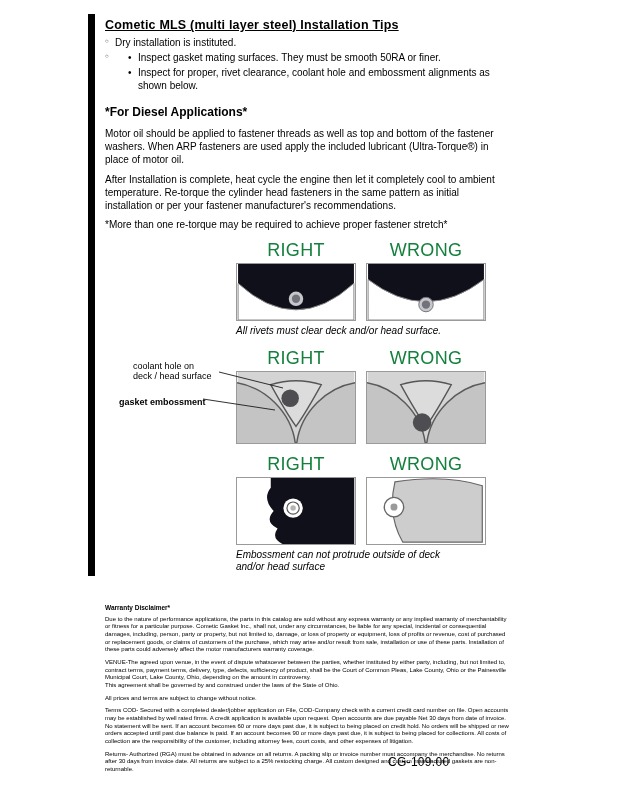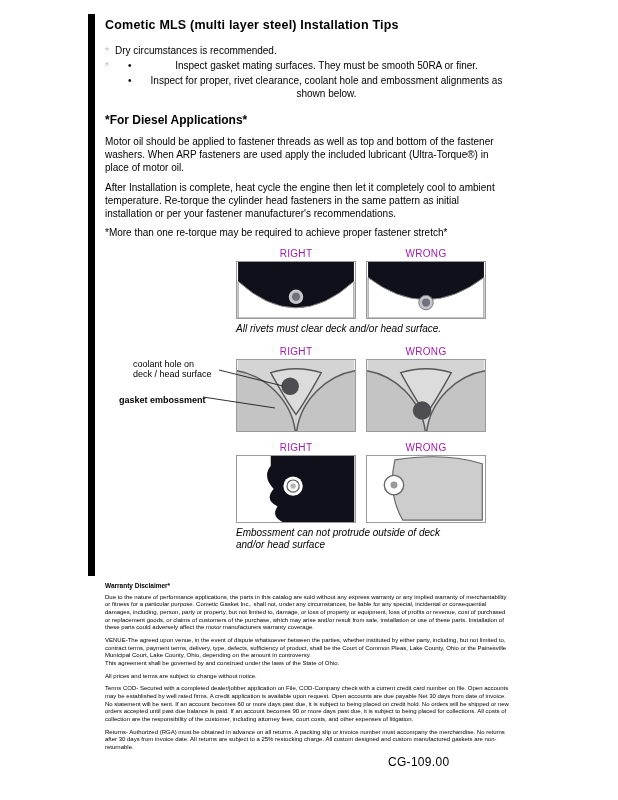--- a/index.html
+++ b/index.html
@@ -2,37 +2,37 @@
 <html><head>
 <meta charset="utf-8">
 <style>
   * { margin:0; padding:0; box-sizing:border-box; }
   html,body { width:618px; height:800px; background:#fff; }
   body { font-family:"Liberation Sans", sans-serif; color:#000; position:relative; overflow:hidden; }
   .page { position:absolute; inset:0; background:#fff; }
   .left-rule { position:absolute; left:88px; top:14px; width:7px; height:562px; background:#000; }
   .content { position:absolute; left:105px; top:18px; width:410px; }
 
-  .title { font-size:12.5px; font-weight:bold; margin-bottom:12px; letter-spacing:0.2px; }
+  .title { font-size:12.5px; font-weight:bold; text-decoration:underline; margin-bottom:4px; letter-spacing:0.2px; }
 
   .tips { list-style:none; font-size:10px; line-height:1.3; }
   .tips > li { position:relative; padding-left:10px; margin-bottom:2px; }
   .tips > li::before { content:"○"; position:absolute; left:0; top:2px; font-size:6px; }
-  .subtips { list-style:none; font-size:10px; line-height:1.3; margin-left:13px; margin-top:2px;text-align:center; }
+  .subtips { list-style:none; font-size:10px; line-height:1.3; margin-left:13px; margin-top:2px; }
   .subtips > li { position:relative; padding-left:10px; margin-bottom:2px; }
   .subtips > li::before { content:"•"; position:absolute; left:0; top:0; font-size:10px; }
 
   .diesel-heading { font-size:12px; font-weight:bold; margin-top:13px; margin-bottom:8px; }
   .para { font-size:10px; line-height:1.3; margin-bottom:7px; width:400px; }
   .note { font-size:10px; margin-bottom:4px; }
 
   .diagram-row { position:relative; margin-top:10px; }
   .fig-grid { display:flex; gap:10px; margin-left:131px; }
   .fig-col { width:120px; }
-  .fig-label { text-align:center; font-size:10px; color:#a21caf; margin-bottom:2px; letter-spacing:0.3px; }
+  .fig-label { text-align:center; font-size:18px; color:#15803d; margin-bottom:2px; letter-spacing:0.3px; }
   .fig-col svg { display:block; }
   .fig-frame { border:1px solid #9a9a9a; }
   .fig-caption { margin-left:131px; font-size:10px; line-height:1.25; margin-top:4px;font-style:italic; }
 
   .callout { position:absolute; font-size:9px; line-height:1.2; color:#000; }
   .callout-lines { position:absolute; top:0; left:0; pointer-events:none; }
 
   .warranty { margin-top:30px; width:404px; }
   .warranty-heading { font-size:6.5px; font-weight:bold; margin-bottom:5px; }
   .fine { font-size:6px; line-height:1.28; margin-bottom:5px; }
@@ -44,21 +44,21 @@
 <body>
 
 <div class="page">
   <div class="left-rule"></div>
 
   <div class="content">
 
     <div class="title">Cometic MLS (multi layer steel) Installation Tips</div>
 
     <ul class="tips">
-      <li><span>Dry circumstances is recommended.</span></li>
+      <li><span>Dry installation is instituted.</span></li>
       <li>
         <ul class="subtips">
           <li><span>Inspect gasket mating surfaces.  They must be smooth 50RA or finer.</span></li>
           <li><span>Inspect for proper, rivet clearance, coolant hole and embossment alignments as shown below.</span></li>
         </ul>
       </li>
     </ul>
 
     <div class="diesel-heading">*For Diesel Applications*</div>
     <p class="para">Motor oil should be applied to fastener threads as well as top and bottom of the fastener washers. When ARP fasteners are used apply the included lubricant (Ultra-Torque®) in place of motor oil.</p>

